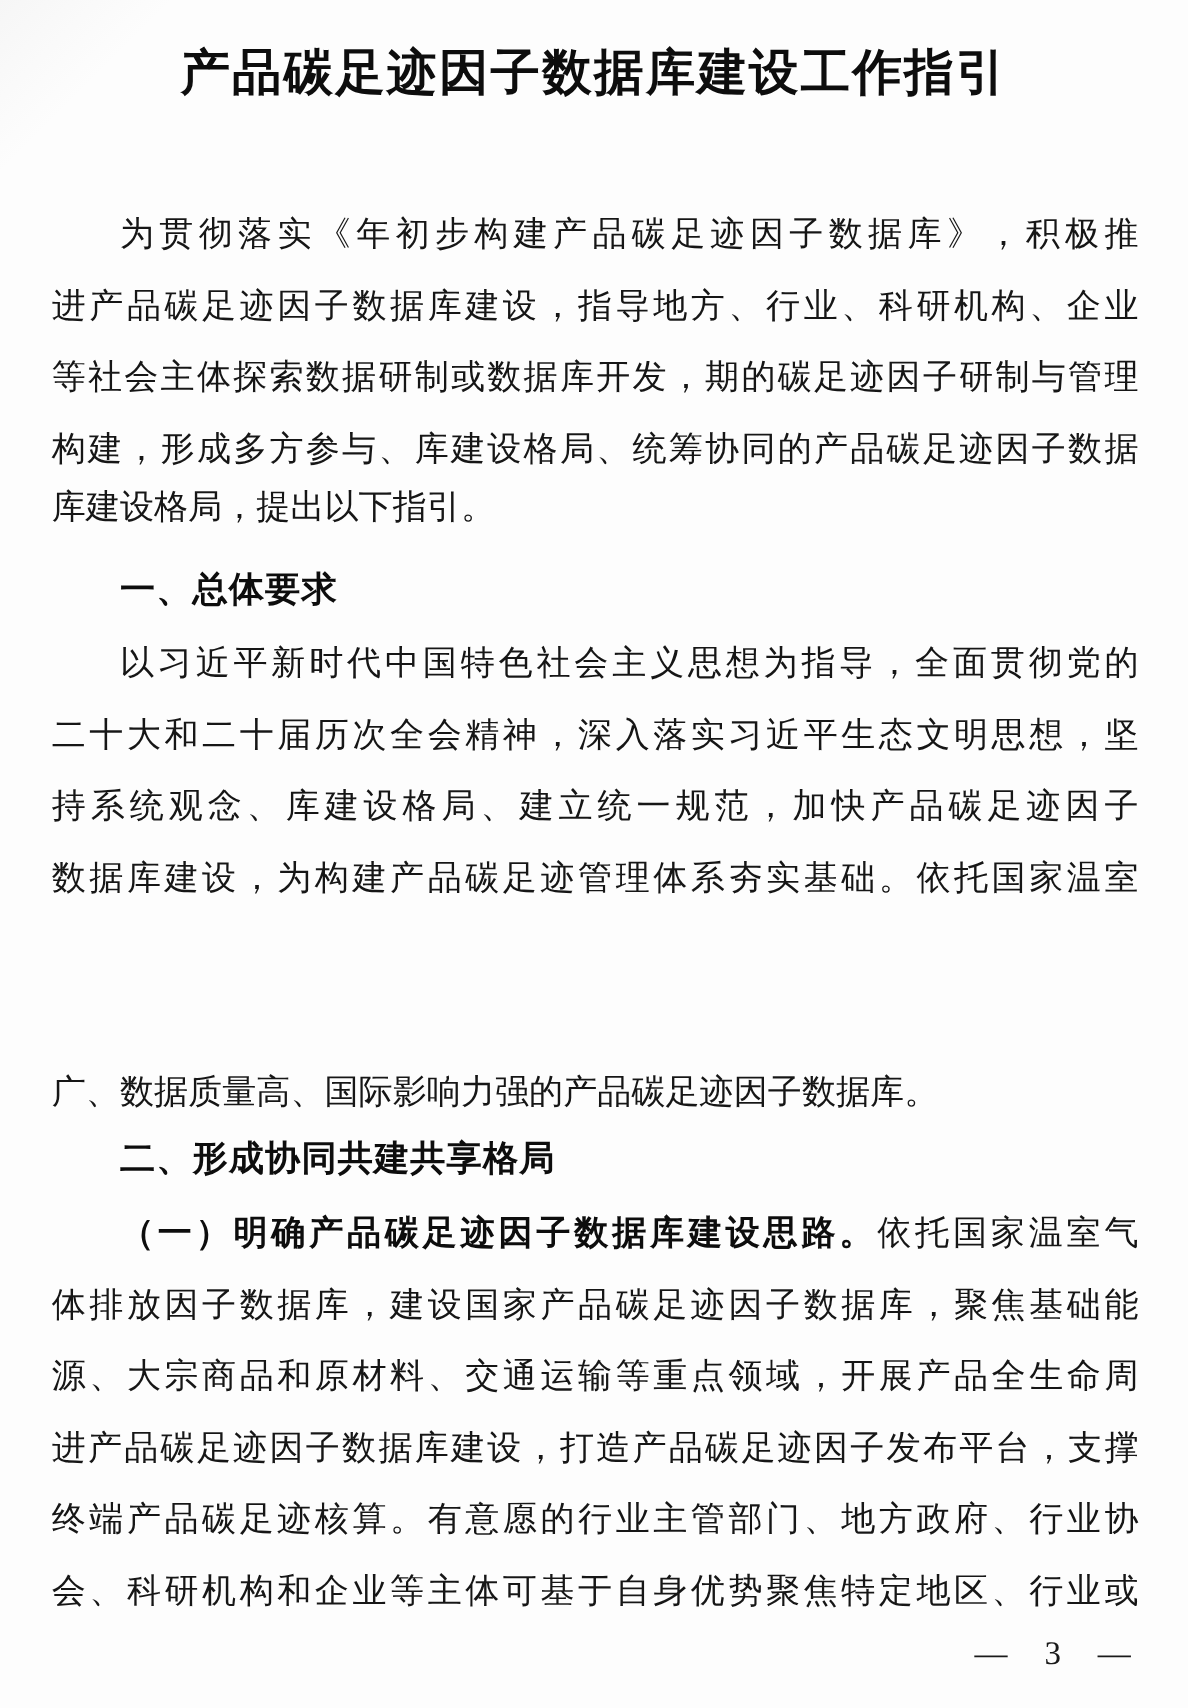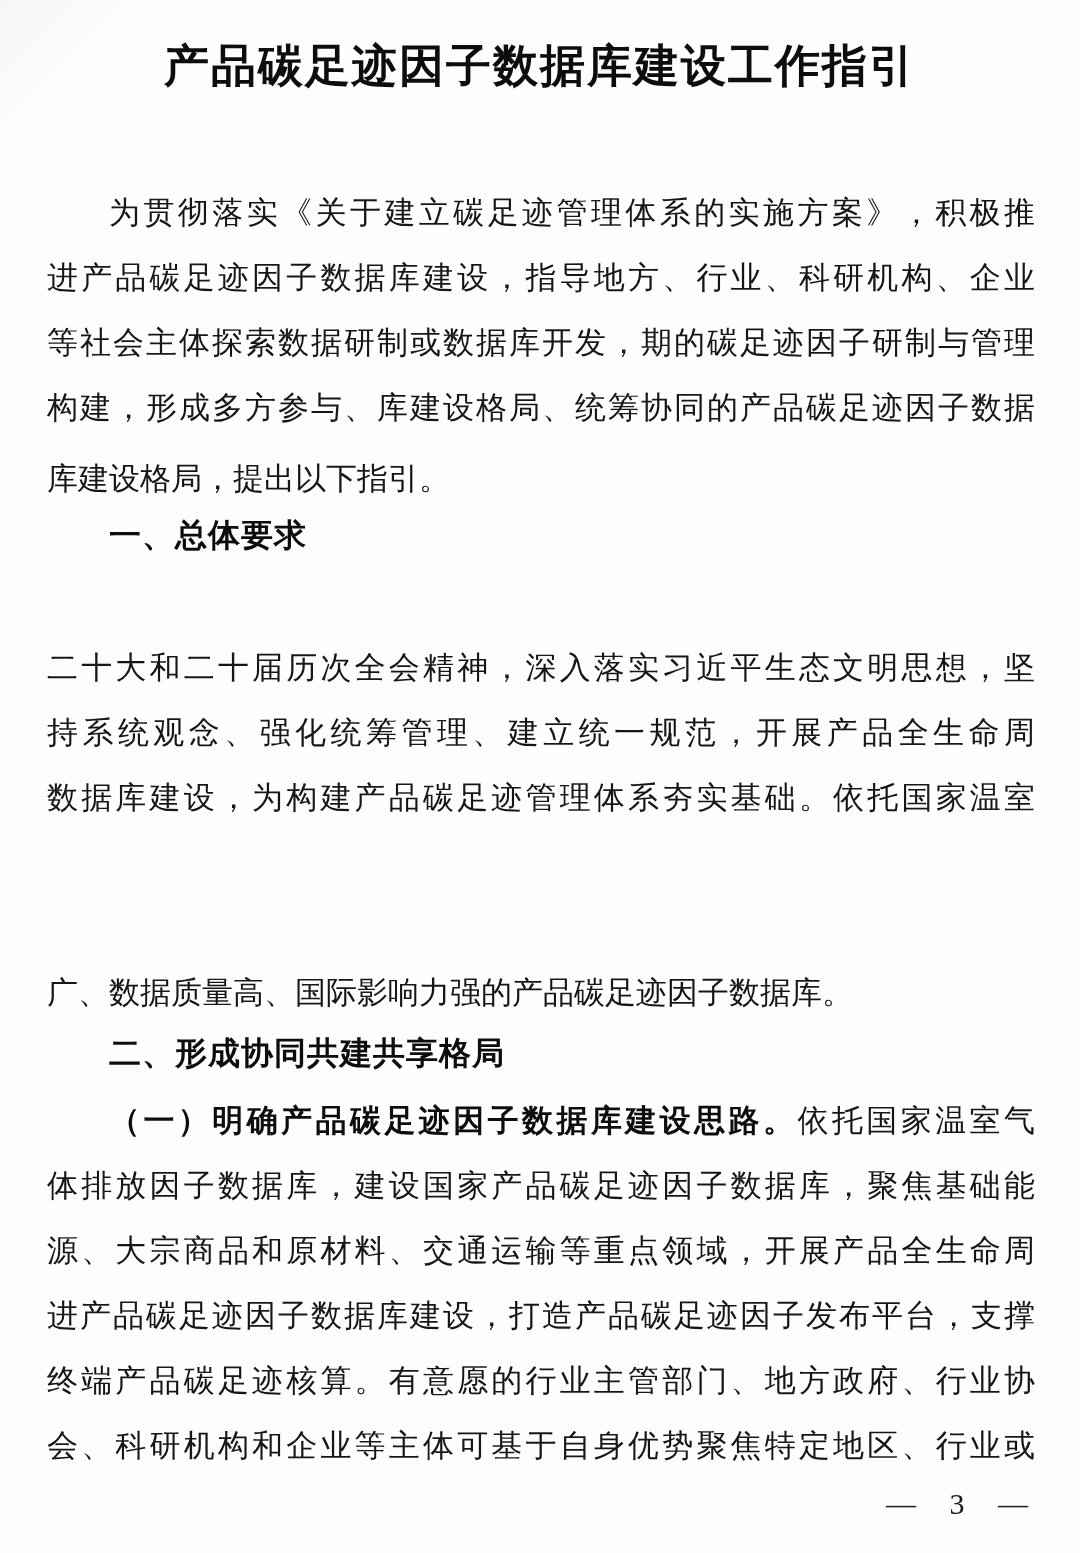--- a/index.html
+++ b/index.html
@@ -74,30 +74,31 @@
     color: #1a1a1a;
   }
 </style>
 </head>
 <body>
 
 <div class="page">
 
   <h1 class="title">产品碳足迹因子数据库建设工作指引</h1>
 
-  <div class="line indent" style="top:180px">为贯彻落实《关于建立碳足迹管理体系的实施方案》，积极推</div>
+  <div class="line indent" style="top:180px">为贯彻落实《年初步构建产品碳足迹因子数据库》，积极推</div>
   <div class="line" style="top:245px">进产品碳足迹因子数据库建设，指导地方、行业、科研机构、企业</div>
   <div class="line" style="top:310px">等社会主体探索数据研制或数据库开发，期的碳足迹因子研制与管理</div>
   <div class="line" style="top:375px">构建，形成多方参与、库建设格局、统筹协同的产品碳足迹因子数据</div>
-  <div class="line last" style="top:446px">库建设格局，提出以下指引。</div>
+  <div class="line last" style="top:428px">库建设格局，提出以下指引。</div>
 
   <div class="heading" style="top:505px">一、总体要求</div>
 
+  <div class="line indent" style="top:570px">以习近平新时代中国特色社会主义思想为指导，全面贯彻党的</div>
   <div class="line" style="top:635px">二十大和二十届历次全会精神，深入落实习近平生态文明思想，坚</div>
-  <div class="line" style="top:700px">持系统观念、强化统筹管理、建立统一规范，开展产品全生命周</div>
+  <div class="line" style="top:700px">持系统观念、库建设格局、建立统一规范，加快产品碳足迹因子</div>
   <div class="line" style="top:765px">数据库建设，为构建产品碳足迹管理体系夯实基础。依托国家温室</div>
   <div class="line last" style="top:960px">广、数据质量高、国际影响力强的产品碳足迹因子数据库。</div>
 
   <div class="heading" style="top:1023px">二、形成协同共建共享格局</div>
 
   <div class="line indent" style="top:1088px"><span class="lead-bold">（一）明确产品碳足迹因子数据库建设思路。</span><span>依托国家温室气</span></div>
   <div class="line" style="top:1153px">体排放因子数据库，建设国家产品碳足迹因子数据库，聚焦基础能</div>
   <div class="line" style="top:1218px">源、大宗商品和原材料、交通运输等重点领域，开展产品全生命周</div>
   <div class="line" style="top:1283px">进产品碳足迹因子数据库建设，打造产品碳足迹因子发布平台，支撑</div>
   <div class="line" style="top:1348px">终端产品碳足迹核算。有意愿的行业主管部门、地方政府、行业协</div>

